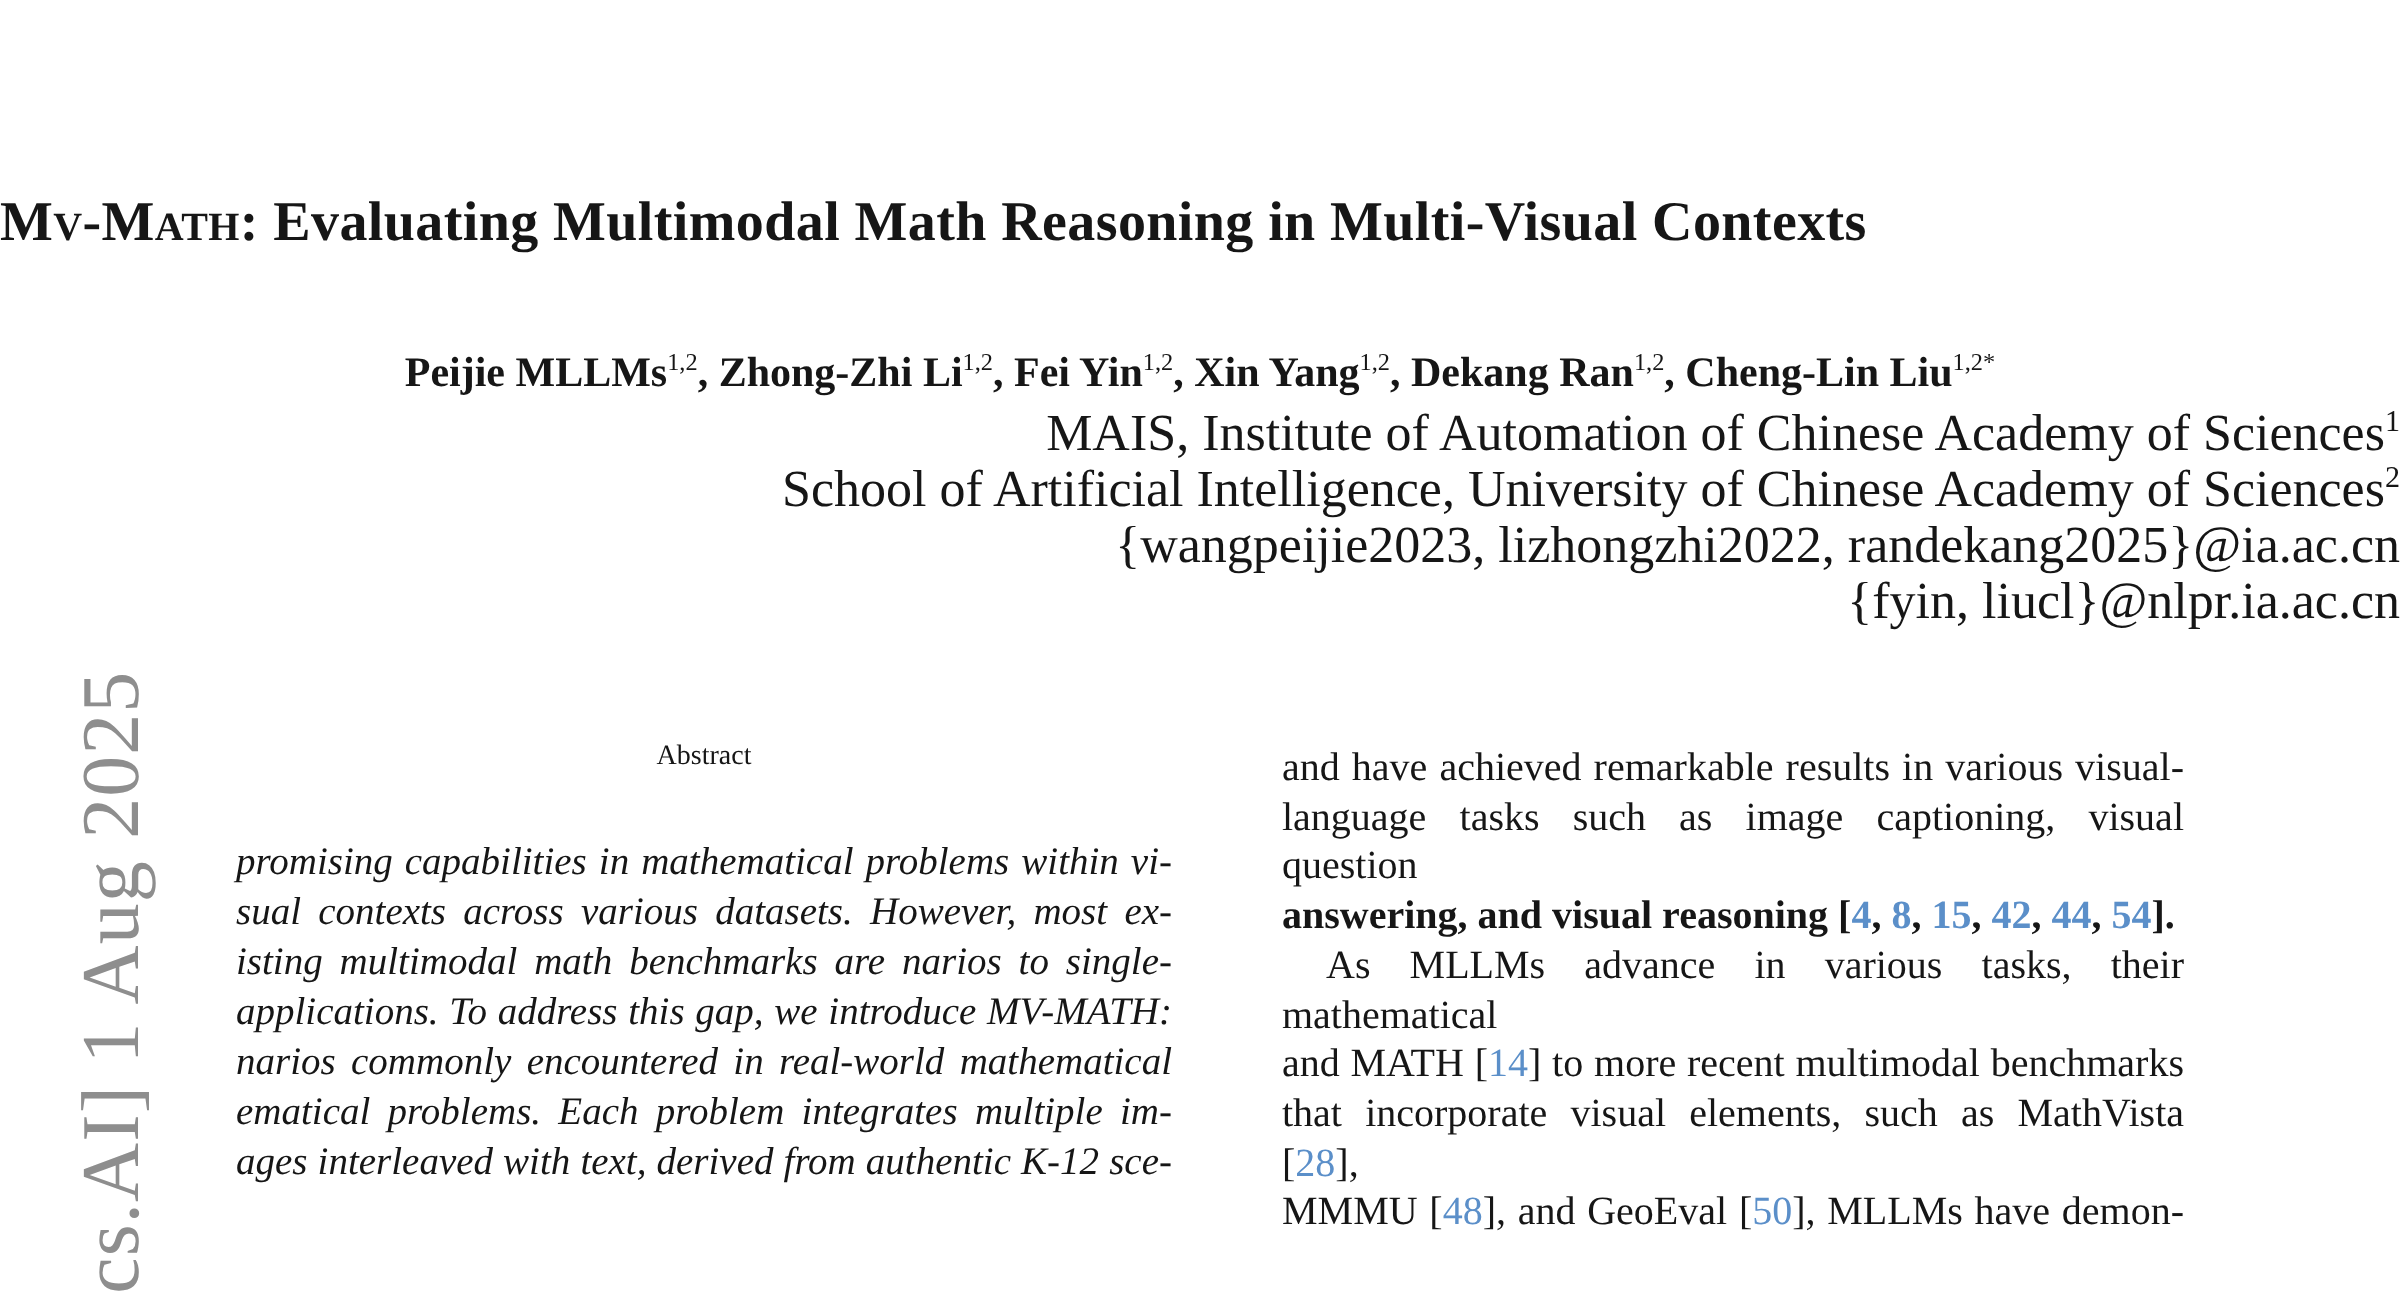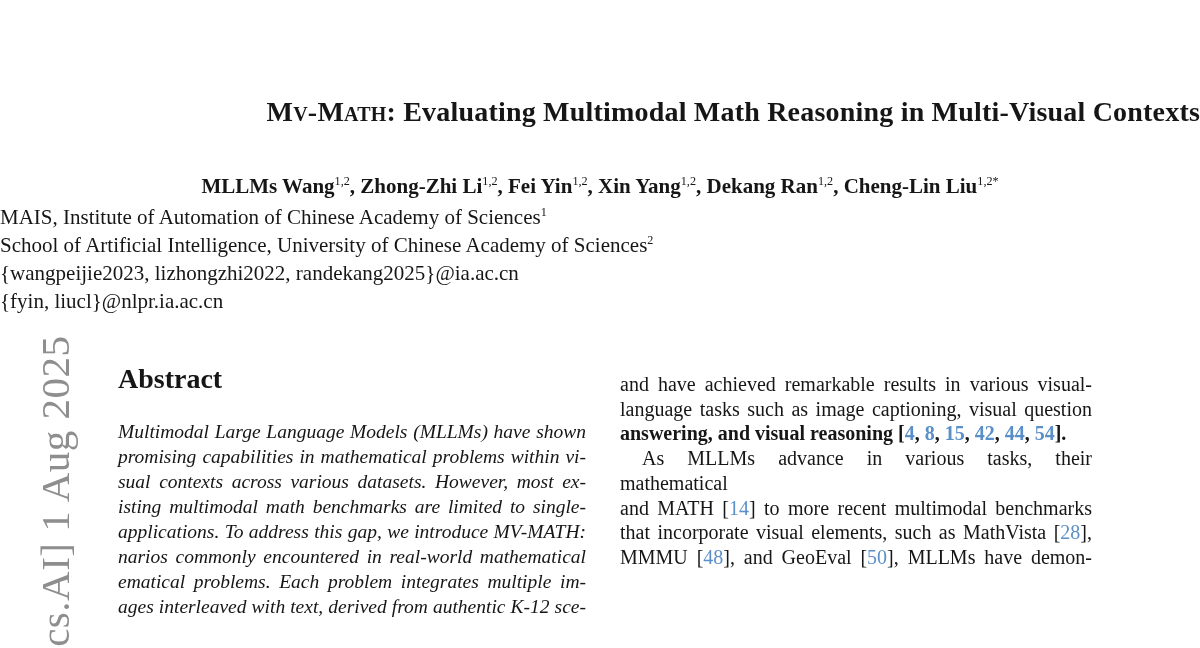--- a/index.html
+++ b/index.html
@@ -9,72 +9,71 @@
     color:#161616;
   }
   .watermark {
     position:absolute; left:33px; top:661px;
     transform:rotate(-90deg); transform-origin:0 0;
     font-size:41px; line-height:44px; color:#8e8e8e;
     white-space:nowrap; letter-spacing:0.5px;
   }
   .title {
     position:absolute; top:96px; left:0; width:100%; margin:0;
-    text-align:right; font-size:28px; font-weight:700; letter-spacing:0.2px;
+    text-align:left; font-size:28px; font-weight:700; letter-spacing:0.2px;
   }
   .sc { font-variant:small-caps; }
   .authors {
     position:absolute; top:174px; left:0; width:100%;
     text-align:center; font-size:21px; font-weight:700;
   }
   sup { font-size:0.58em; line-height:0; vertical-align:super; }
   .authors sup { font-weight:400;text-align:center; }
   .header-block {
     position:absolute; top:203px; left:0; width:100%;
-    text-align:left; font-size:21px; line-height:28px; font-weight:400;
+    text-align:right; font-size:26px; line-height:28px; font-weight:400;
   }
   .col-left { position:absolute; left:118px; top:367px; width:468px; }
   .abs-head {
-    font-size:28px; font-weight:700;
+    text-align:center; font-size:14px; font-weight:400;
     line-height:24px; margin:0 0 28px 0;
   }
   .abs-body { font-style:italic; font-size:19.5px; }
   .abs-body .line { line-height:25px; }
   .col-right { position:absolute; left:620px; top:372px; width:472px; font-size:20px; }
-  .col-right .line { line-height:24.7px; }
+  .col-right .line { line-height:24.7px;margin-left:21px; }
   .line { text-align:justify; text-align-last:justify; text-justify:inter-word; }
   .line.pend { text-align-last:left;font-weight:bold; }
   .line.indent { text-indent:22px; }
   .cite { color:#5b8fc9; }
 </style>
 </head>
 <body>
 
 <div class="page">
 
   <div class="watermark">[cs.AI] 1 Aug 2025</div>
 
   <h1 class="title"><span class="sc">Mv-Math</span><span>: Evaluating Multimodal Math Reasoning in Multi-Visual Contexts</span></h1>
 
-  <div class="authors" id="authors"><span>MLLMs Wang</span><sup>1,2</sup>, <span>Zhong-Zhi Li</span><sup>1,2</sup>, <span>Fei Yin</span><sup>1,2</sup>, <span>Xin Yang</span><sup>1,2</sup>, <span>Dekang Ran</span><sup>1,2</sup>, <span>Cheng-Lin Liu</span><sup>1,2*</sup></div>
+  <div class="authors" id="authors"><span>Peijie MLLMs</span><sup>1,2</sup>, <span>Zhong-Zhi Li</span><sup>1,2</sup>, <span>Fei Yin</span><sup>1,2</sup>, <span>Xin Yang</span><sup>1,2</sup>, <span>Dekang Ran</span><sup>1,2</sup>, <span>Cheng-Lin Liu</span><sup>1,2*</sup></div>
 
   <div class="header-block" id="affil-block">
       <div>MAIS, Institute of Automation of Chinese Academy of Sciences<sup>1</sup></div>
       <div>School of Artificial Intelligence, University of Chinese Academy of Sciences<sup>2</sup></div>
       <div>{wangpeijie2023, lizhongzhi2022, randekang2025}@ia.ac.cn</div>
       <div>{fyin, liucl}@nlpr.ia.ac.cn</div>
     </div>
 
   <div class="col-left">
     <h2 class="abs-head">Abstract</h2>
     <div class="abs-body" id="abs-lines">
-        <div class="line">Multimodal Large Language Models (MLLMs) have shown</div>
         <div class="line">promising capabilities in mathematical problems within vi-</div>
         <div class="line">sual contexts across various datasets.  However, most ex-</div>
-        <div class="line">isting multimodal math benchmarks are limited to single-</div>
+        <div class="line">isting multimodal math benchmarks are narios to single-</div>
         <div class="line">applications. To address this gap, we introduce MV-MATH:</div>
         <div class="line">narios commonly encountered in real-world mathematical</div>
         <div class="line">ematical problems.  Each problem integrates multiple im-</div>
         <div class="line">ages interleaved with text, derived from authentic K-12 sce-</div>
       </div>
   </div>
 
   <div class="col-right" id="intro-lines">
       <div class="line">and have achieved remarkable results in various visual-</div>
       <div class="line">language tasks such as image captioning, visual question</div>

